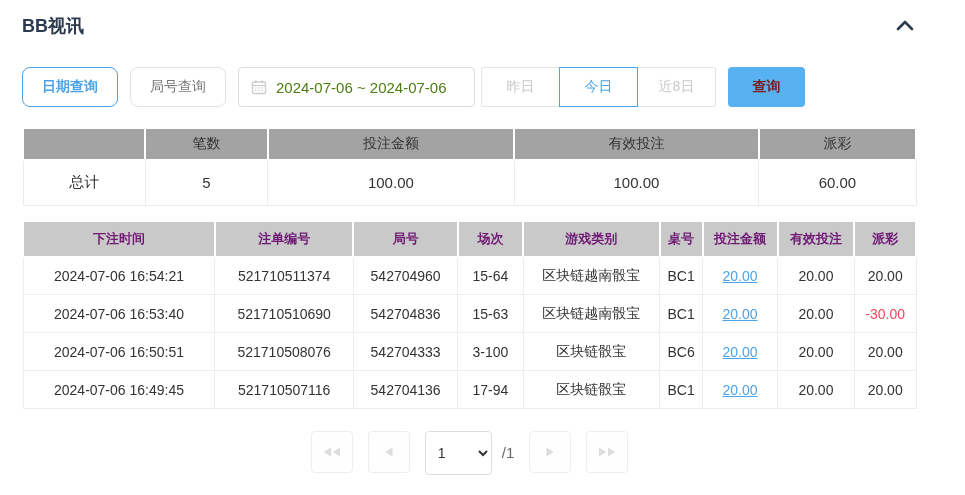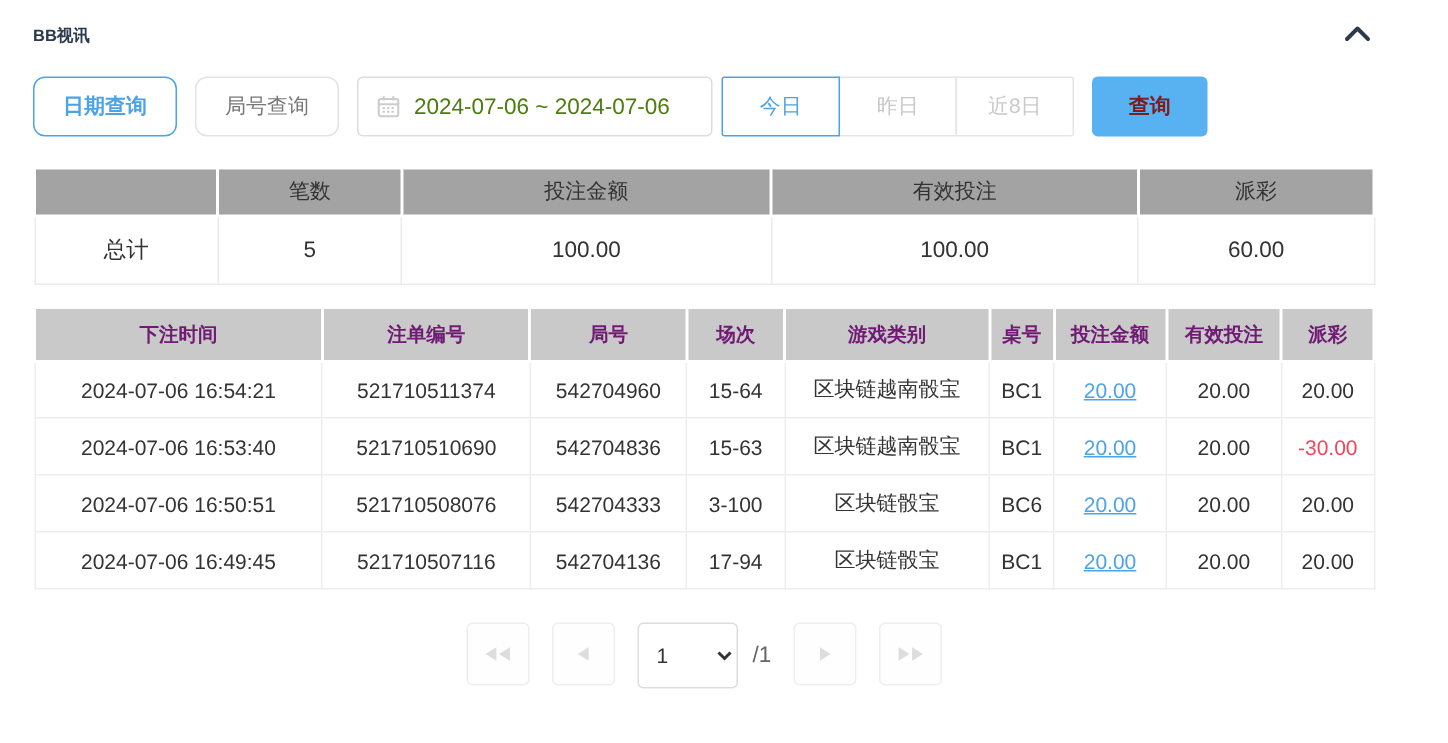--- a/index.html
+++ b/index.html
@@ -2,25 +2,25 @@
 <html lang="zh"><head>
 <meta charset="utf-8">
 <style>
   * { box-sizing: border-box; margin: 0; padding: 0; }
   html, body { width: 965px; height: 495px; overflow: hidden; background: #fff;
     font-family: "Liberation Sans", "DejaVu Sans", sans-serif; }
   .panel { width: 895px; margin-left: 22px; padding-top: 14px; }
 
   
   .panel-header { display: flex; justify-content: space-between; align-items: center; }
-  .panel-title { font-size: 11px; font-weight: bold; color: #2b3a4d; }
+  .panel-title { font-size: 18px; font-weight: bold; color: #2b3a4d; }
   .collapse-btn { border: none; background: transparent; cursor: pointer; line-height: 0; padding: 2px; }
 
   
-  .filter-row { display: flex; align-items: flex-end; margin-top: 19px; height: 40px; }
+  .filter-row { display: flex; align-items: flex-end; margin-top: 29px; height: 40px; }
   .tab-btn { height: 40px; padding: 0 19px; background: #fff; border: 1px solid #e3e3e3;
     border-radius: 8px; font-size: 14px; color: #777; margin-right: 12px; cursor: pointer; }
   .tab-btn.active { border-color: #4da3e8; color: #4da3e8; font-weight: bold; }
   .date-input { height: 40px; width: 237px; border: 1px solid #ddd; border-radius: 4px;
     display: flex; align-items: center; padding: 0 12px; margin-right: 6px; background: #fff; cursor: pointer; }
   .date-input .cal { margin-right: 9px; line-height: 0; }
   .date-input .date-text { font-size: 15px; color: #4d7c0f; white-space: nowrap; }
   .quick-group { display: flex; height: 40px; }
   .quick-btn { width: 79px; height: 40px; background: #fff; border: 1px solid #e5e5e5;
     font-size: 14px; color: #c9c9c9; cursor: pointer; margin-left: -1px; }
@@ -82,22 +82,22 @@
           <line x1="4.8" y1="1.2" x2="4.8" y2="4" stroke="#ccc" stroke-width="1.4"></line>
           <line x1="11.2" y1="1.2" x2="11.2" y2="4" stroke="#ccc" stroke-width="1.4"></line>
           <line x1="4" y1="9" x2="12" y2="9" stroke="#ccc" stroke-width="1.2" stroke-dasharray="1.6 1.4"></line>
           <line x1="4" y1="11.5" x2="12" y2="11.5" stroke="#ccc" stroke-width="1.2" stroke-dasharray="1.6 1.4"></line>
         </svg>
       </span>
       <span class="date-text">2024-07-06 ~ 2024-07-06</span>
     </div>
 
     <div class="quick-group">
+      <button class="quick-btn">昨日</button>
       <button class="quick-btn active">今日</button>
-      <button class="quick-btn">昨日</button>
       <button class="quick-btn">近8日</button>
     </div>
 
     <button class="search-btn">查询</button>
   </div>
 
   <table class="summary-table">
     <colgroup>
       <col style="width:13.7%">
         <col style="width:13.7%">

